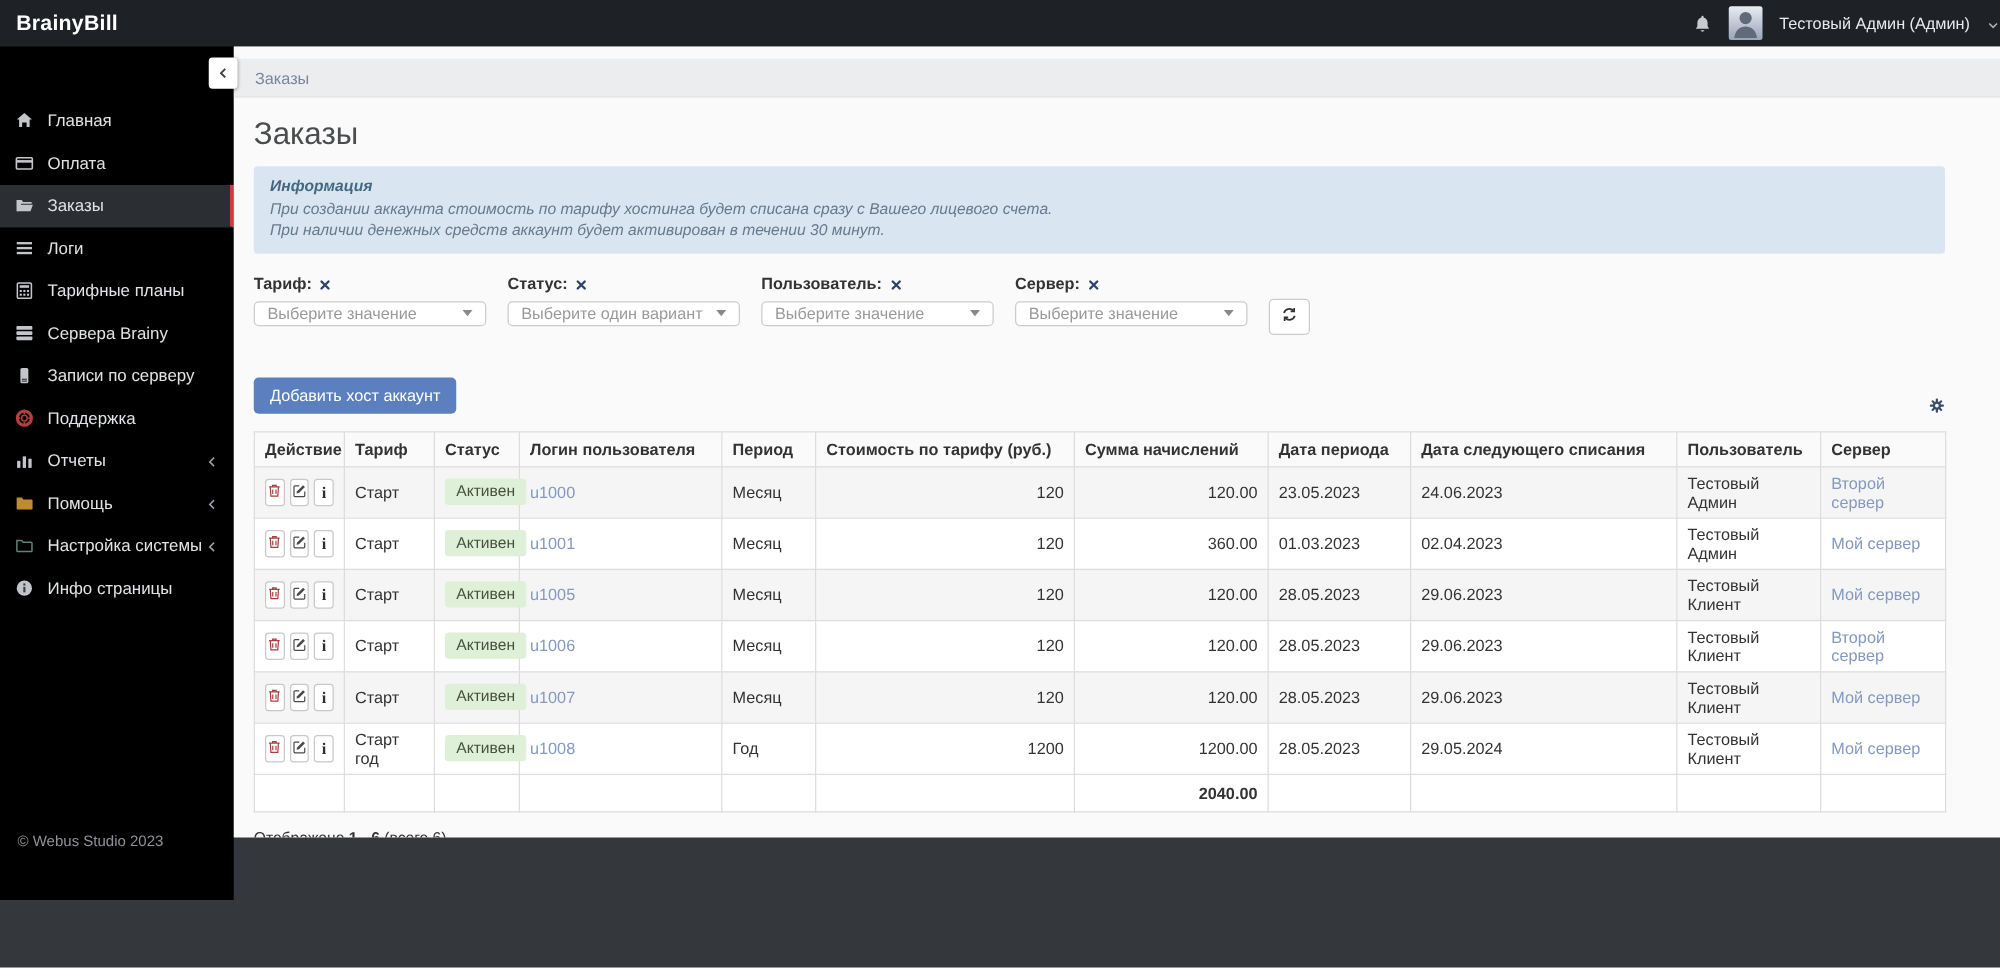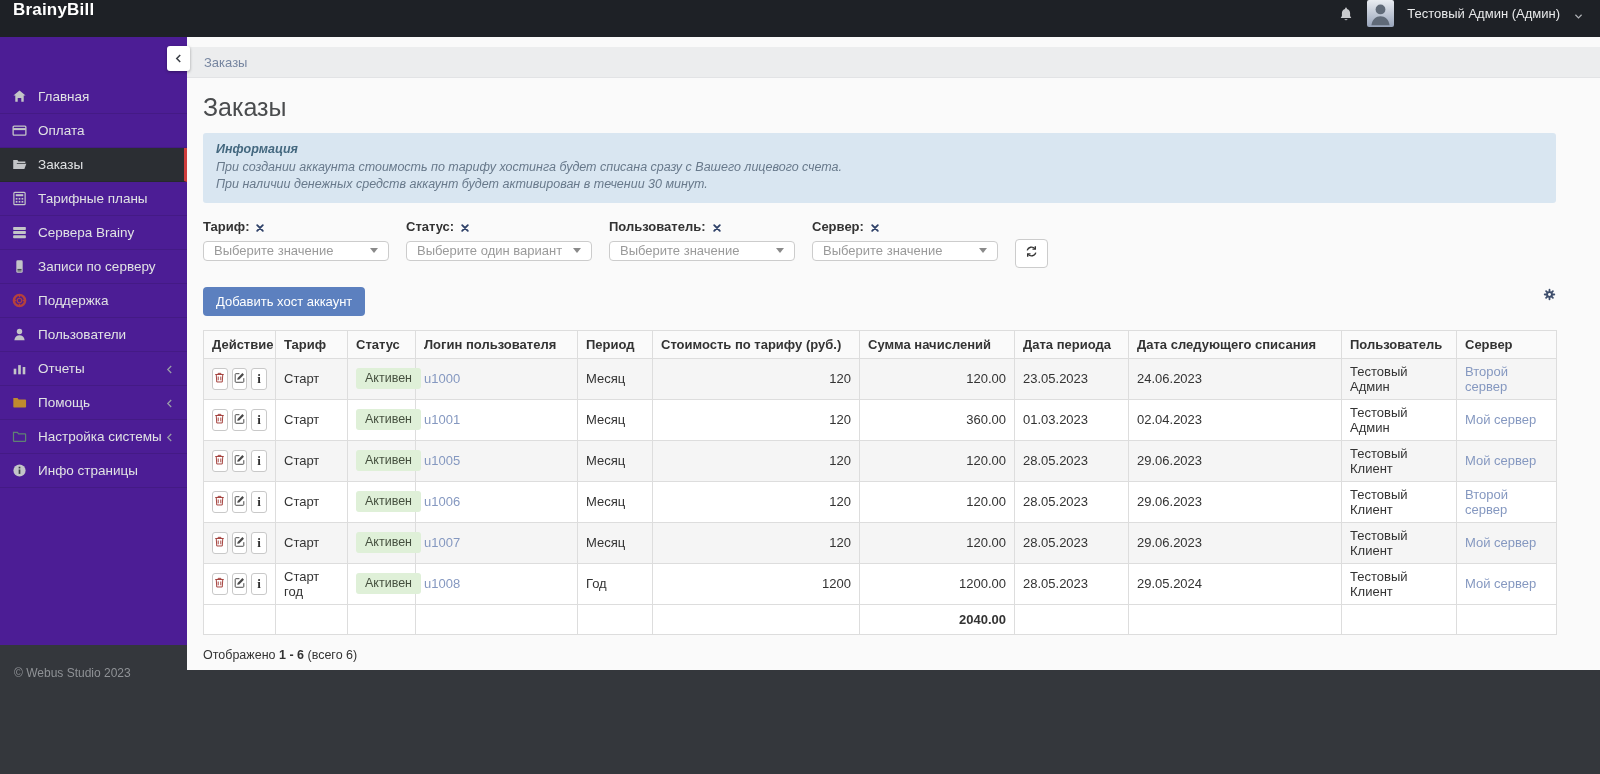--- a/index.html
+++ b/index.html
@@ -5,37 +5,37 @@
   * { margin:0; padding:0; box-sizing:border-box; }
   html,body { width:1600px; height:774px; overflow:hidden; }
   body {
     font-family:"Liberation Sans", sans-serif;
     background:#34373c;
     position:relative;
   }
   
   .navbar {
     position:absolute; left:0; top:0; width:1600px; height:37px;
-    background:#1e2126; display:flex; align-items:flex-start; justify-content:space-between;
+    background:#1e2126; display:flex; align-items:center; justify-content:space-between;
     z-index:30;
   }
   .brand { color:#fff; font-size:17px; font-weight:bold; padding-left:13px; letter-spacing:.2px; }
-  .nav-right { display:flex; align-items:center; gap:13px; padding-right:16px; }
+  .nav-right { display:flex; align-items:center; gap:13px; }
   .bell { color:#c9cbce; width:16px; height:16px; cursor:pointer; }
   .avatar {
     width:27px; height:27px; border-radius:2px; overflow:hidden;
     background:linear-gradient(#e9ecf1,#98a4ba); display:flex; align-items:flex-end; justify-content:center;
   }
   .user-name { color:#e9eaeb; font-size:13px; cursor:pointer; }
   .caret-down { color:#aeb1b5; width:11px; height:11px; }
 
   
   .sidebar {
-    position:absolute; left:0; top:37px; width:187px; height:608px;
-    background:#4c1d95; z-index:10;
+    position:absolute; left:0; top:37px; width:187px; height:683px;
+    background:#000000; z-index:10;
   }
   .menu { margin-top:43px; }
   .menu-item {
     display:flex; align-items:center; height:34px; padding:0 12px;
     color:#e0e2e4; font-size:13.5px; cursor:pointer;
     border-bottom:1px solid rgba(0,0,0,0.10);
   }
   .menu-item .mi-icon { width:15px; height:15px; margin-right:11px; color:#c3c5c8; flex:0 0 15px; }
   .menu-item.active { background:#2b2e33; border-right:3px solid #ce3c3c; }
   .mi-chevron { margin-left:auto; width:11px; height:11px; color:#9aa0a8; }
@@ -84,21 +84,21 @@
   }
   .sel-caret { width:0; height:0; border-left:4px solid transparent; border-right:4px solid transparent; border-top:5px solid #8a8a8a; }
   .refresh-wrap { padding-top:20px; }
   .refresh-btn {
     width:33px; height:29px; background:#fff; border:1px solid #ccc; border-radius:4px;
     display:flex; align-items:center; justify-content:center; cursor:pointer; color:#333;
   }
   .refresh-btn svg { width:13px; height:13px; }
 
   
-  .toolbar { margin-top:19px; display:flex; justify-content:space-between; align-items:flex-start; }
+  .toolbar { margin-top:34px; display:flex; justify-content:space-between; align-items:flex-end; }
   .add-btn {
     background:#5c80bf; color:#fff; border:none; border-radius:4px;
     font-size:13px; padding:7px 13px; cursor:pointer; font-family:"Liberation Sans",sans-serif;
   }
   .gear { width:13px; height:13px; color:#3d4d6b; cursor:pointer; }
 
   
   table { width:100%; border-collapse:collapse; table-layout:fixed; margin-top:14px; }
   th, td { border:1px solid #ddd; font-size:13px; color:#333; padding:5px 8px; vertical-align:middle; }
   th { text-align:left; font-weight:bold; padding:6px 8px; }
@@ -166,20 +166,28 @@
     </div>
 
     <div class="menu-item active">
       <span class="mi-icon"><svg viewBox="0 0 16 16" fill="currentColor">
             <path d="M1.3 3.2h4.4l1.2 1.6h7.3v1.6H5.3L3.1 12.8H1.3z"></path>
             <path d="M4.3 7.2h11l-2.1 5.6H2.2z"></path>
           </svg></span>
       <span>Заказы</span>
     </div>
 
+    <div class="menu-item">
+      <span class="mi-icon"><svg viewBox="0 0 16 16" fill="currentColor">
+            <rect x="1.5" y="2.8" width="13" height="2"></rect>
+            <rect x="1.5" y="7" width="13" height="2"></rect>
+            <rect x="1.5" y="11.2" width="13" height="2"></rect>
+          </svg></span>
+      <span>Логи</span>
+    </div>
 
     <div class="menu-item">
       <span class="mi-icon"><svg viewBox="0 0 16 16">
             <rect x="2" y="1.4" width="12" height="13.2" rx="1" fill="none" stroke="currentColor" stroke-width="1.3"></rect>
             <rect x="4" y="3.4" width="8" height="2.2" fill="currentColor"></rect>
             <rect x="4" y="7.4" width="1.8" height="1.8" fill="currentColor"></rect>
             <rect x="7.1" y="7.4" width="1.8" height="1.8" fill="currentColor"></rect>
             <rect x="10.2" y="7.4" width="1.8" height="1.8" fill="currentColor"></rect>
             <rect x="4" y="10.6" width="1.8" height="1.8" fill="currentColor"></rect>
             <rect x="7.1" y="10.6" width="1.8" height="1.8" fill="currentColor"></rect>
@@ -208,27 +216,20 @@
 
     <div class="menu-item">
       <span class="mi-icon icon-red"><svg viewBox="0 0 16 16" fill="none" stroke="currentColor">
             <circle cx="8" cy="8" r="6" stroke-width="2.6"></circle>
             <circle cx="8" cy="8" r="2.4" stroke-width="1.2"></circle>
             <path d="M8 1.6v3M8 11.4v3M1.6 8h3M11.4 8h3" stroke-width="1.4"></path>
           </svg></span>
       <span>Поддержка</span>
     </div>
 
-    <div class="menu-item">
-      <span class="mi-icon"><svg viewBox="0 0 16 16" fill="currentColor">
-            <circle cx="8" cy="4.7" r="2.9"></circle>
-            <path d="M2.5 14c.4-3.4 2.6-5.1 5.5-5.1s5.1 1.7 5.5 5.1z"></path>
-          </svg></span>
-      <span>Пользователи</span>
-    </div>
 
     <div class="menu-item">
       <span class="mi-icon"><svg viewBox="0 0 16 16" fill="currentColor">
             <rect x="1.8" y="8.2" width="2.8" height="6"></rect>
             <rect x="6.6" y="4.4" width="2.8" height="9.8"></rect>
             <rect x="11.4" y="6.4" width="2.8" height="7.8"></rect>
           </svg></span>
       <span>Отчеты</span>
       <span class="mi-chevron"><svg viewBox="0 0 16 16" fill="none" stroke="currentColor" stroke-width="1.8">
             <path d="M10.5 3 5.5 8l5 5"></path>

